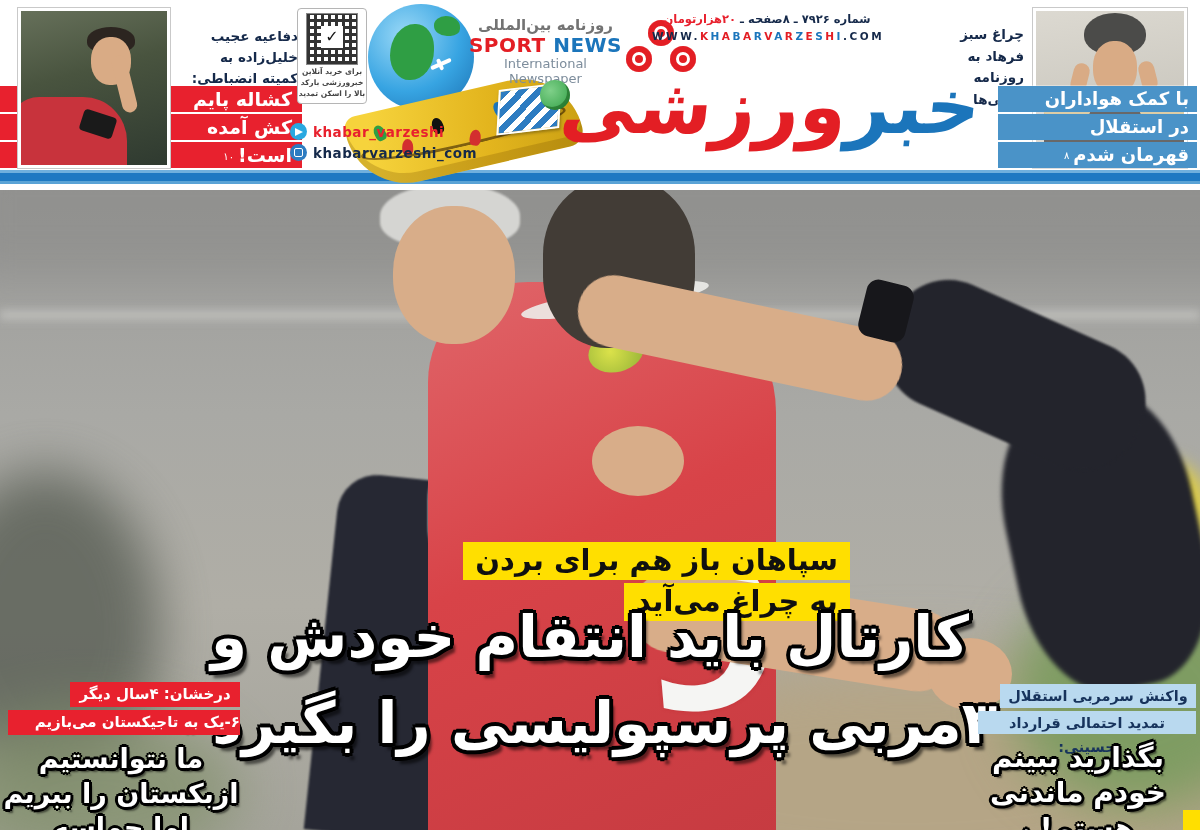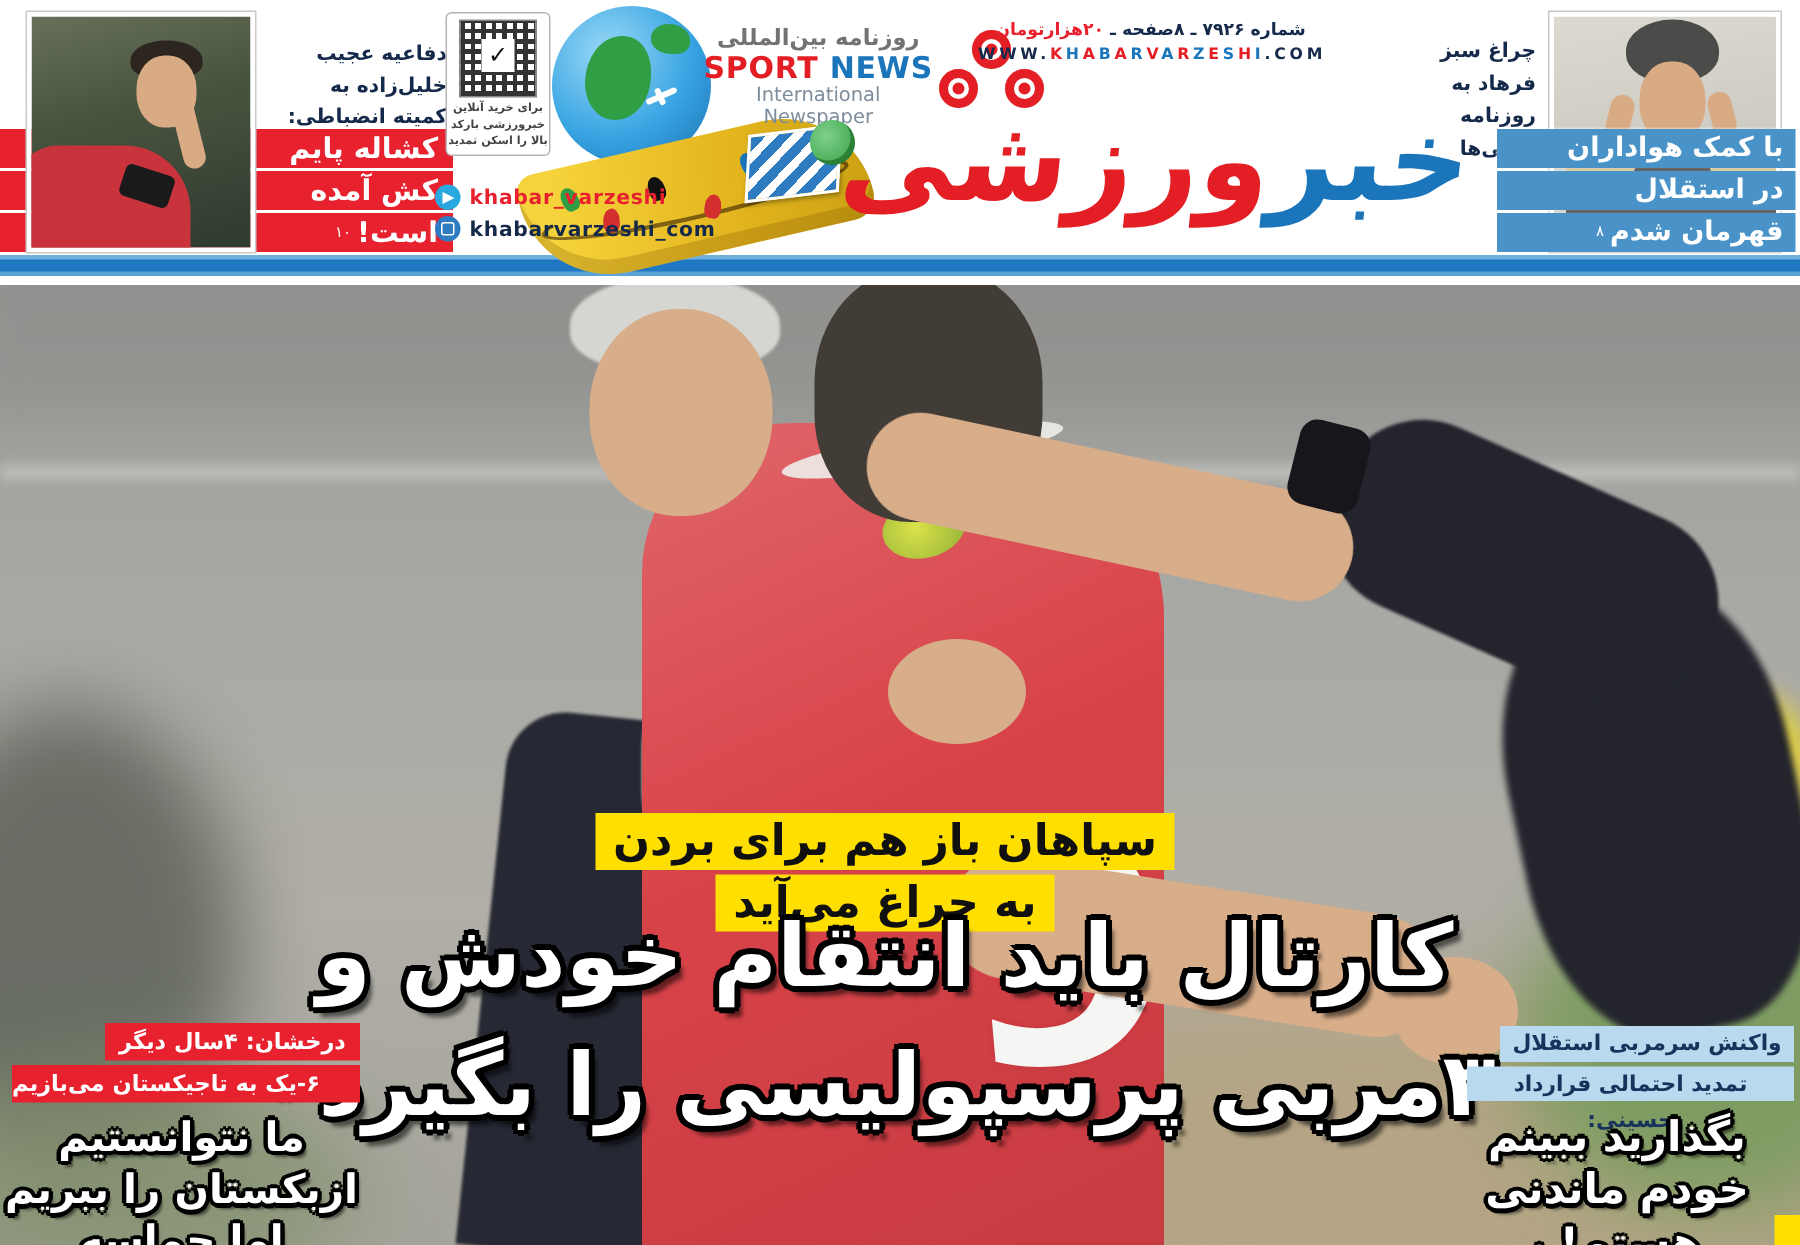--- a/index.html
+++ b/index.html
@@ -204,21 +204,21 @@
     border-radius:50%; filter:blur(.5px); }
   .forearm { left:630px; top:400px; width:330px; height:82px; background:#d8ad89;
     border-radius:42px; transform:rotate(9deg); filter:blur(.5px); }
   .hand2 { left:928px; top:448px; width:84px; height:72px; background:#d8ad89;
     border-radius:50%; filter:blur(.5px); }
   .jersey-num { left:610px; top:338px; width:200px; text-align:center; color:#f5f5f3;
     font-size:212px; font-weight:bold; line-height:1; transform:rotate(-5deg);
     text-shadow:0 0 4px rgba(180,40,45,.4); }
 
   
-  .highlight { position:absolute; left:330px; top:352px; width:520px; text-align:center; z-index:6; }
+  .highlight { position:absolute; left:330px; top:352px; width:520px; text-align:right; z-index:6; }
   .hl-chip { display:inline-block; direction:rtl; background:#ffdf00; color:#101010;
     font-size:29px; font-weight:bold; padding:1px 12px 3px 12px; margin-bottom:3px; }
 
   
   .outline { color:#fff; font-weight:bold;
     text-shadow:-3px -3px 0 #000, 3px -3px 0 #000, -3px 3px 0 #000, 3px 3px 0 #000,
       0 -4px 0 #000, 0 4px 0 #000, -4px 0 0 #000, 4px 0 0 #000, 5px 7px 3px rgba(0,0,0,.55); }
   .outline-sm { color:#fff; font-weight:bold;
     text-shadow:-2px -2px 0 #000, 2px -2px 0 #000, -2px 2px 0 #000, 2px 2px 0 #000,
       0 -3px 0 #000, 0 3px 0 #000, -3px 0 0 #000, 3px 0 0 #000, 3px 4px 2px rgba(0,0,0,.5); }
@@ -226,21 +226,21 @@
     direction:rtl; z-index:6; }
   .mh-line { font-size:58px; line-height:1.0; letter-spacing:-1px;text-align:center; }
   .mh-line2 { margin-top:28px; }
   .mh-ref { font-size:15px; vertical-align:middle; }
 
   
   .ls-kicker1 { position:absolute; left:70px; top:492px; width:170px; height:25px; z-index:6;
     background:#e8212e; direction:rtl; text-align:center; color:#fff; font-size:15px;
     font-weight:bold; line-height:25px; }
   .ls-kicker2 { position:absolute; left:8px; top:520px; width:232px; height:25px; z-index:6;
-    background:#e8212e; direction:rtl; text-align:left; color:#fff; font-size:15px;
+    background:#e8212e; direction:rtl; text-align:right; color:#fff; font-size:15px;
     font-weight:bold; line-height:25px; }
   .ls-head { position:absolute; left:0px; top:552px; width:242px; text-align:center;
     direction:rtl; z-index:6; }
   .ls-line { font-size:27px; line-height:1.28; }
 
   
   .rs-kicker1 { position:absolute; left:1000px; top:494px; width:196px; height:24px; z-index:6;
     background:#b9d9ef; direction:rtl; text-align:center; color:#17335c; font-size:14.5px;
     font-weight:bold; line-height:24px; }
   .rs-kicker2 { position:absolute; left:978px; top:521px; width:218px; height:23px; z-index:6;

